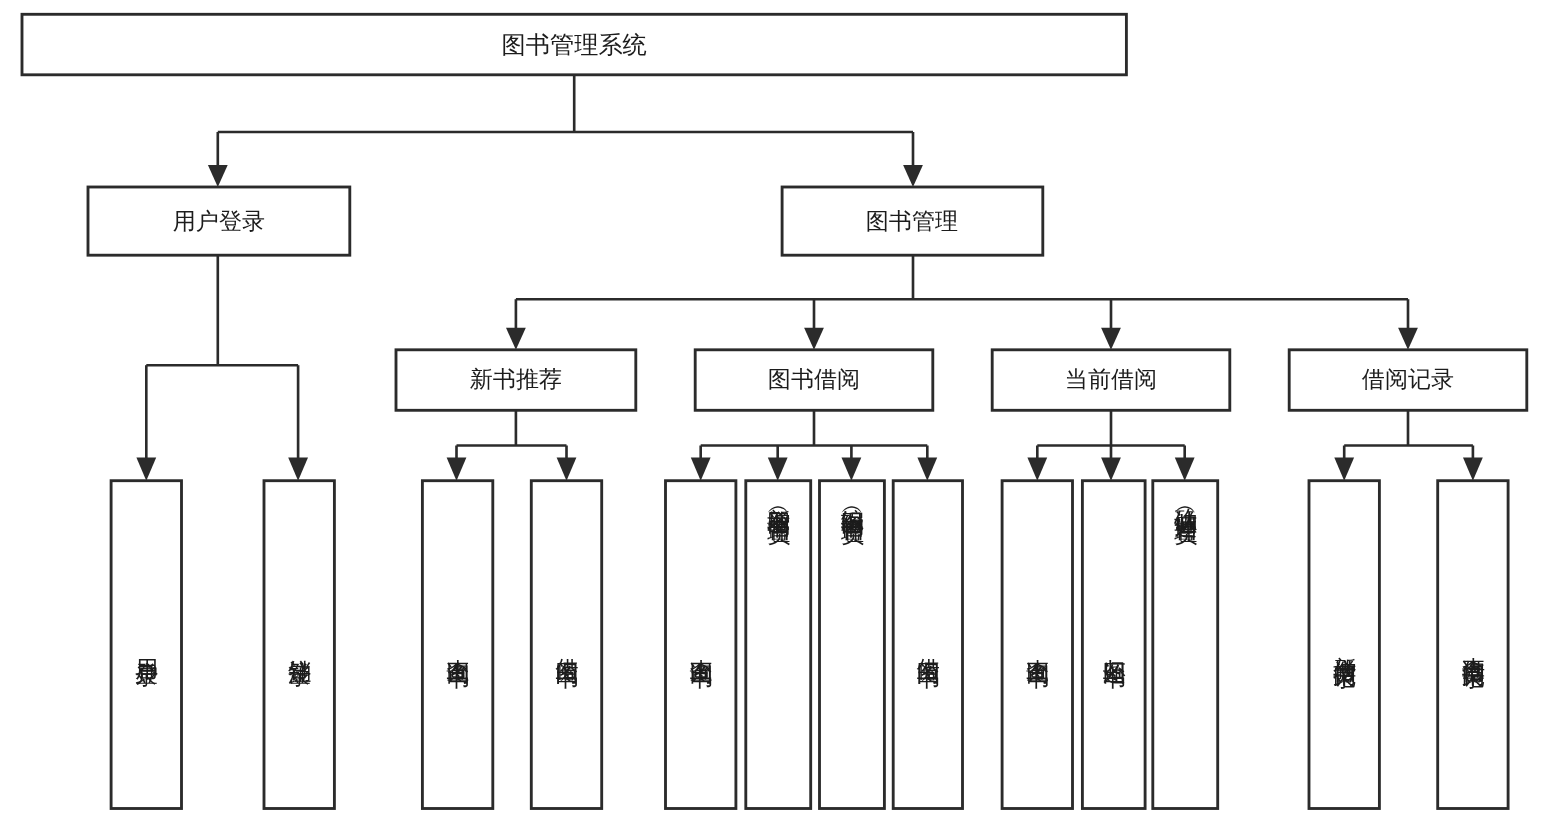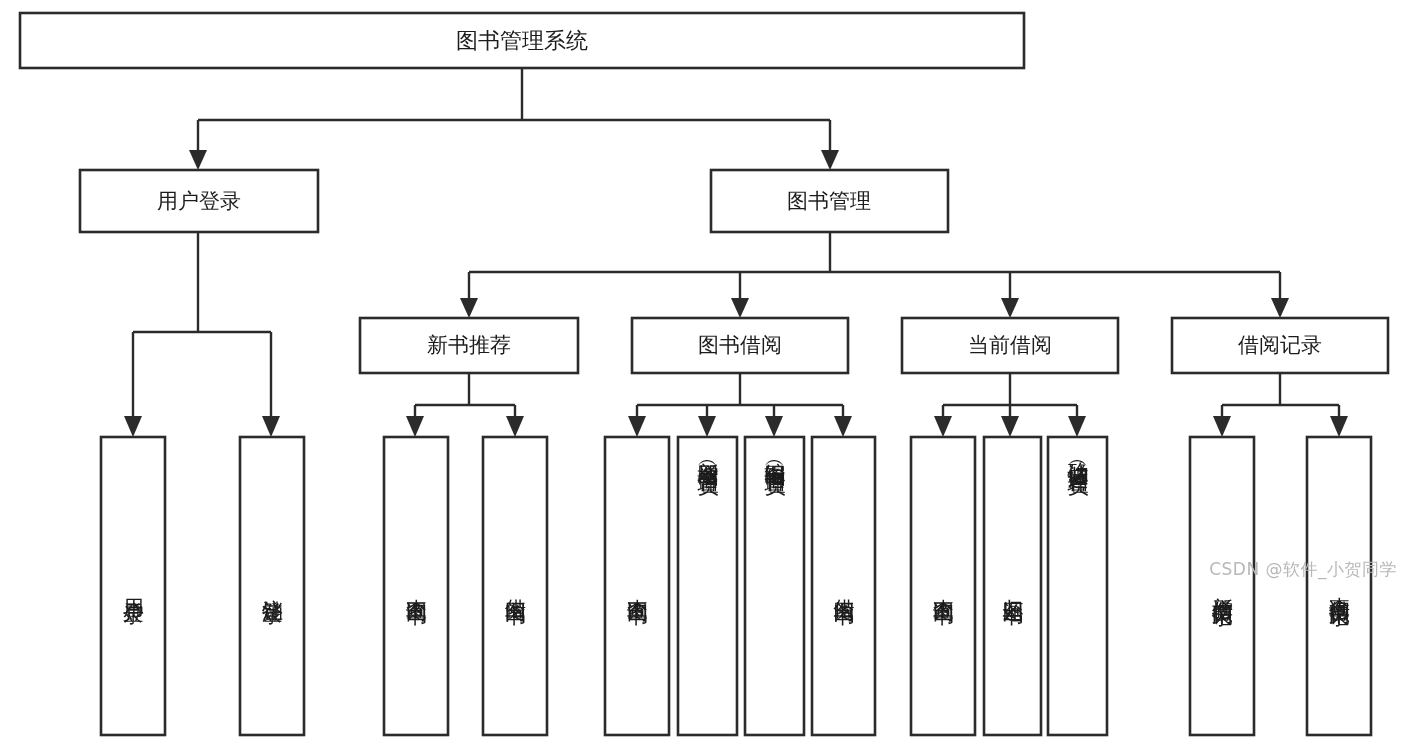--- a/index.html
+++ b/index.html
@@ -266,14 +266,13 @@
     <span class="leaf-label-text" style="margin-top:8px;">确认归还（管理员）</span>
   </div>
 
   <div class="leaf-label-box" style="left:1190px; top:437px; width:64px; height:298px;">
     <span class="leaf-label-text">新增借阅记录</span>
   </div>
   <div class="leaf-label-box" style="left:1307px; top:437px; width:64px; height:298px;">
     <span class="leaf-label-text">查询借阅记录</span>
   </div>
 
-  <div id="watermark">CSDN @软件_小贺同学</div>
 </div>
 
 </body></html>

